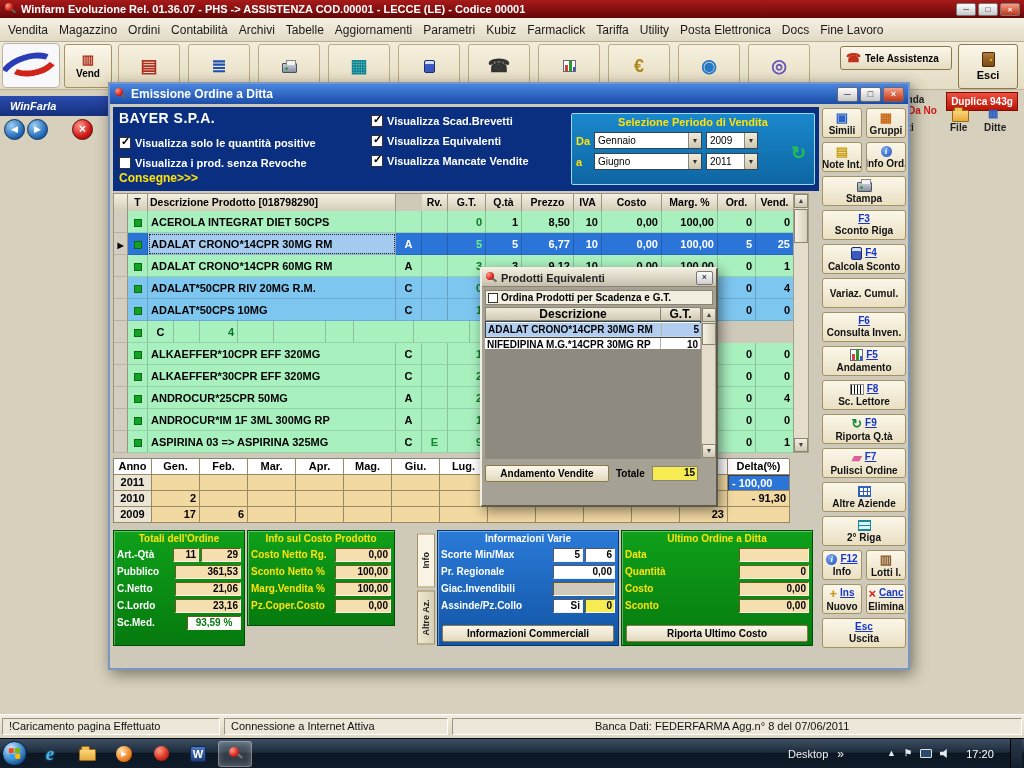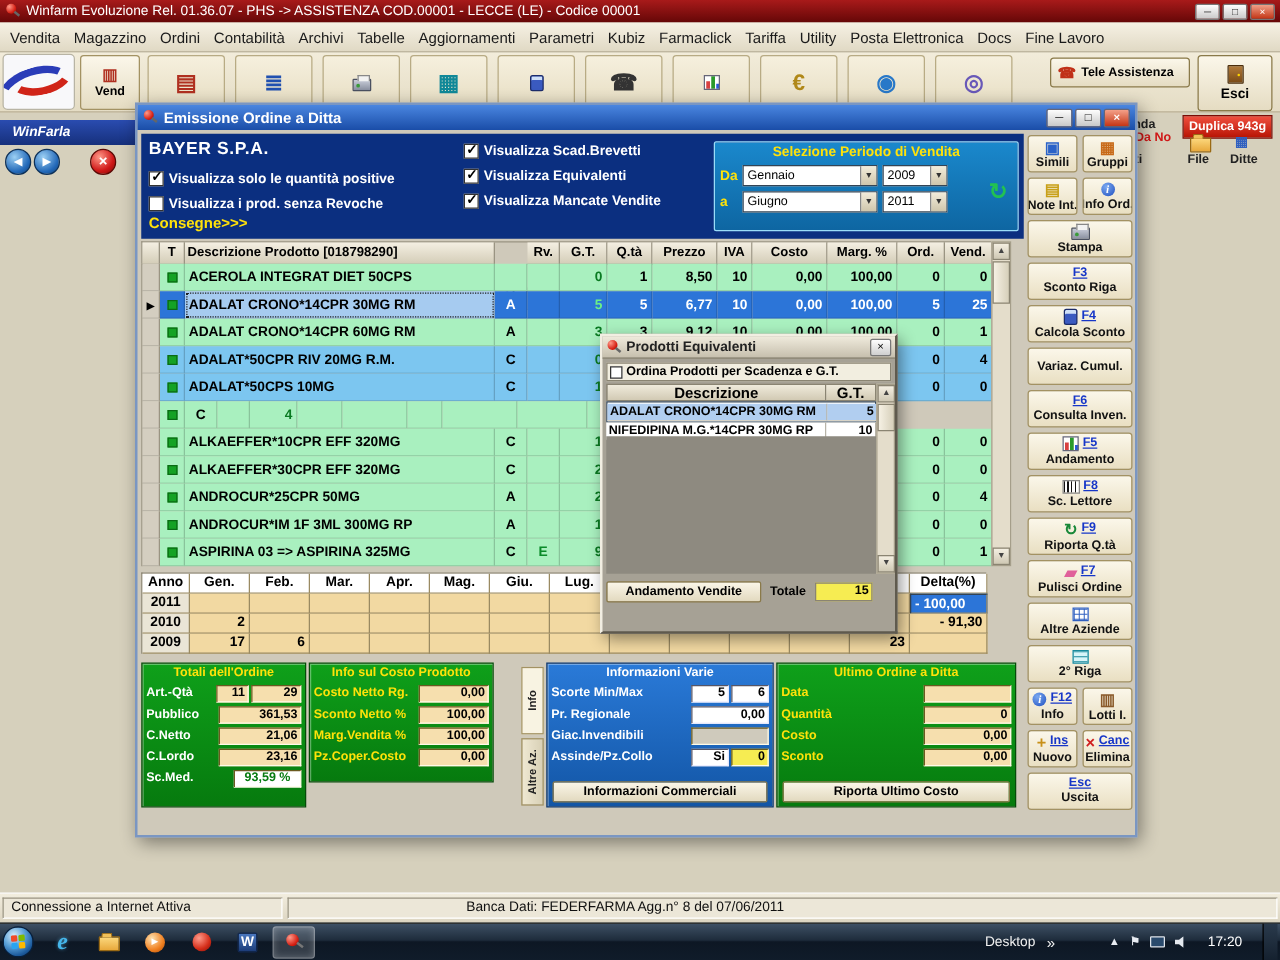--- a/index.html
+++ b/index.html
@@ -1,20 +1,20 @@
 <!DOCTYPE html>
 <html><head>
 <meta charset="utf-8">
 <style>
 *{margin:0;padding:0;box-sizing:border-box}
 body{font-family:"Liberation Sans",sans-serif;background:#444}
 .screen{position:relative;width:1024px;height:768px;background:#d6d0bc;overflow:hidden;font-family:"Liberation Sans",sans-serif}
 button{font-family:inherit;cursor:pointer}
 
-.titlebar{position:absolute;left:0;top:0;width:1024px;height:18px;background:linear-gradient(#a81a1a,#650707);color:#fff;display:flex;align-items:center;gap:5px;padding:0 4px;font-size:11px;font-weight:normal;white-space:nowrap}
+.titlebar{position:absolute;left:0;top:0;width:1024px;height:18px;background:linear-gradient(#a81a1a,#650707);color:#fff;display:flex;align-items:center;gap:5px;padding:0 4px;font-size:11px;font-weight:bold;white-space:nowrap}
 .win-controls{margin-left:auto;display:flex;gap:2px}
 .wbtn{width:20px;height:13px;background:linear-gradient(#fdfdfd,#c9c9c9);border:1px solid #777;border-radius:2px;font-size:8px;line-height:11px;text-align:center;color:#222}
 .wbtn.close{background:linear-gradient(#f0a088,#c33414);color:#fff}
 
 .menubar{position:absolute;left:0;top:18px;width:1024px;height:24px;background:linear-gradient(#f6f1e4,#e0d9c4);border-bottom:1px solid #b6ae96;display:flex;align-items:center;gap:11px;padding:0 8px;font-size:12px;color:#1a1a1a;overflow:hidden;white-space:nowrap}
 .menu-item{cursor:pointer}
 
 .toolbar{position:absolute;left:0;top:42px;width:1024px;height:48px;background:linear-gradient(#f2ecda,#e4dcc4);border-bottom:1px solid #bdb296}
 .logo{position:absolute;left:2px;top:1px;width:58px;height:45px;background:#f8f8fa;border:1px solid #b8b4a4;border-radius:4px;overflow:hidden}
 .logo i{position:absolute;border-radius:50%;border:6px solid transparent;display:block}
@@ -889,20 +889,21 @@
         <span class="vs-thumb"></span>
         <span class="vs-btn down"></span>
       </div>
       <button class="pop-btn">Andamento Vendite</button>
       <span class="tot-lbl">Totale</span>
       <span class="tot-val">15</span>
     </div>
   </div>
 
   <div class="statusbar">
+    <span class="sb-sec s1">!Caricamento pagina Effettuato</span>
     <span class="sb-sec s2">Connessione a Internet Attiva</span>
     <span class="sb-sec s3">Banca Dati: FEDERFARMA Agg.n° 8 del 07/06/2011</span>
   </div>
 
   <div class="taskbar">
     <button class="orb">
       <span class="orb-flag">
         <span></span>
           <span></span>
           <span></span>

